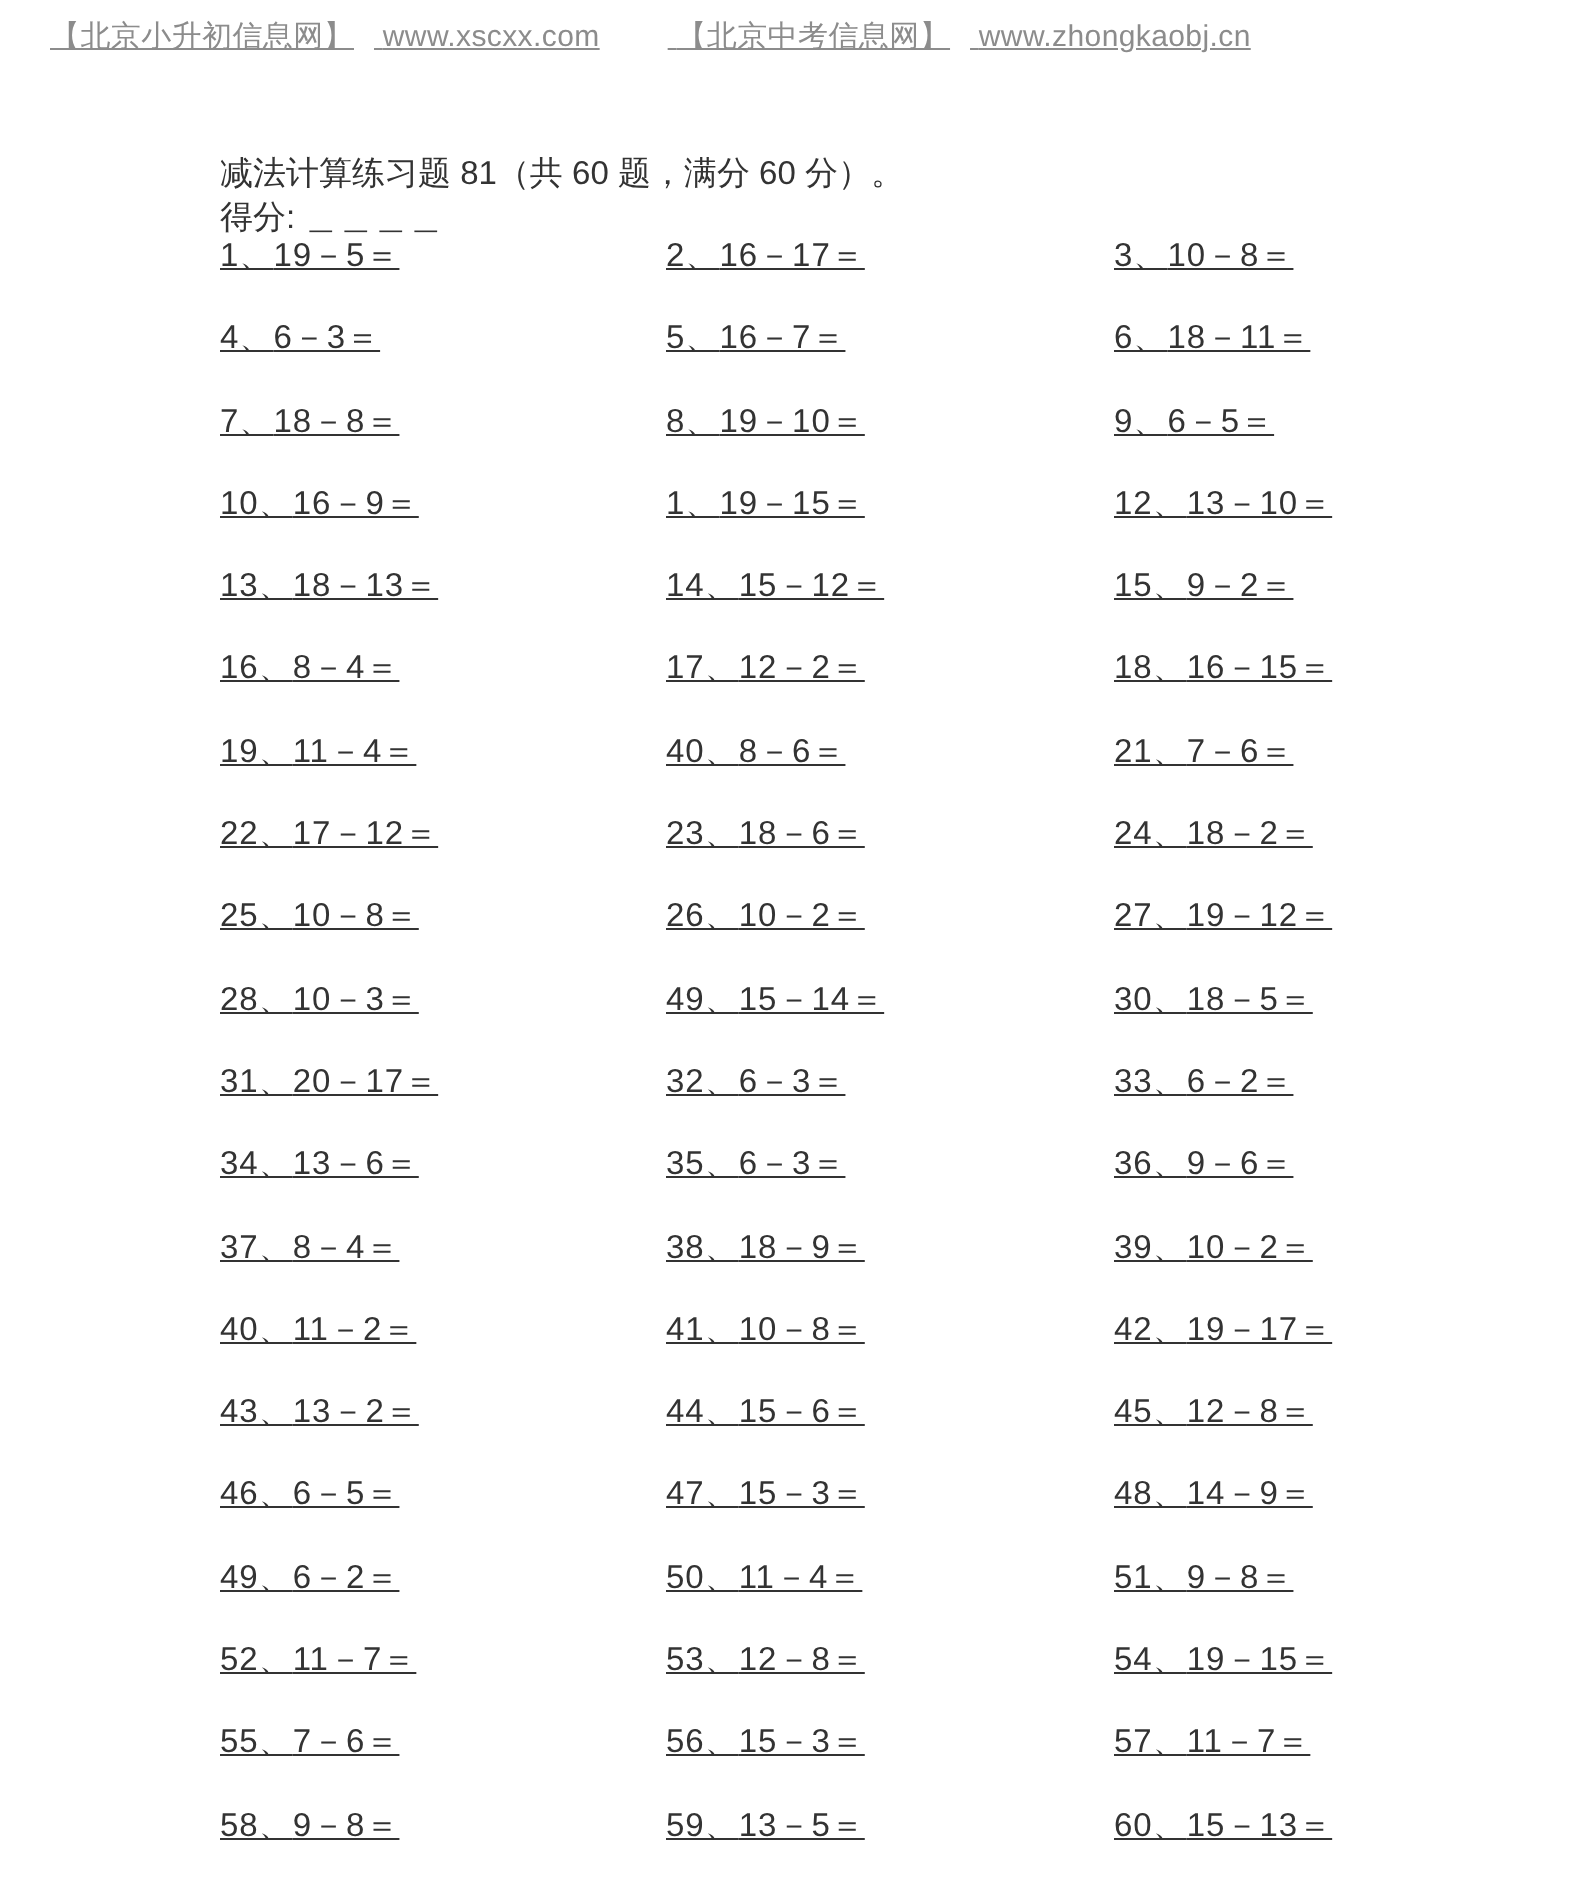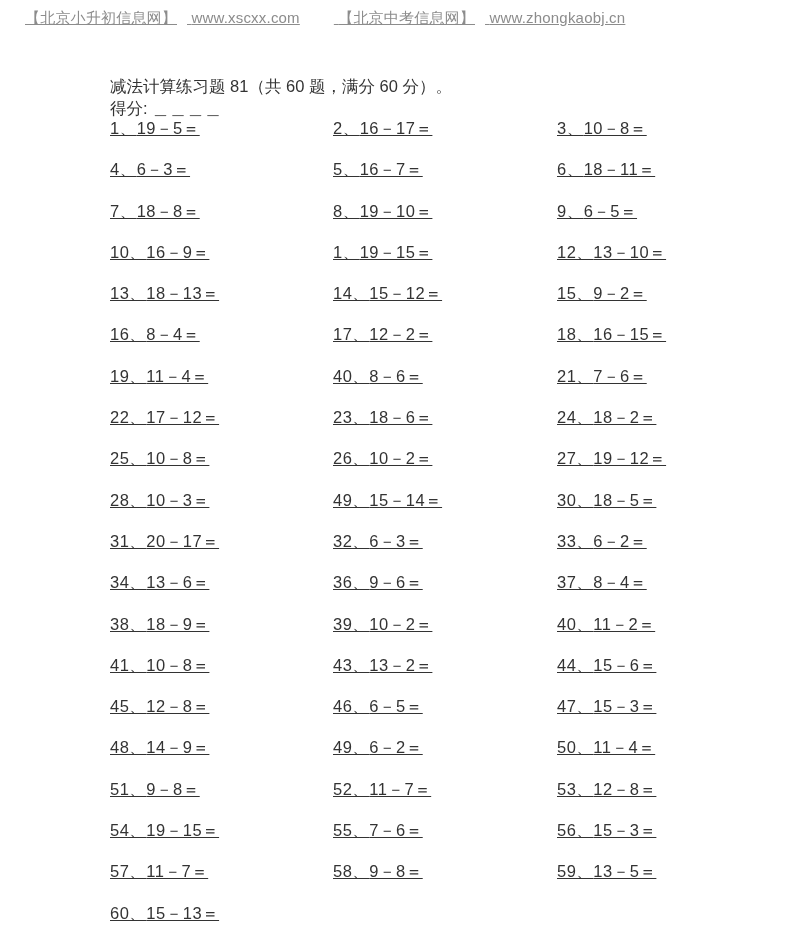--- a/index.html
+++ b/index.html
@@ -112,26 +112,28 @@
         <div class="problem"><span class="p-num">25、</span><span class="p-expr">10－8＝</span></div>
         <div class="problem"><span class="p-num">26、</span><span class="p-expr">10－2＝</span></div>
         <div class="problem"><span class="p-num">27、</span><span class="p-expr">19－12＝</span></div>
         <div class="problem"><span class="p-num">28、</span><span class="p-expr">10－3＝</span></div>
         <div class="problem"><span class="p-num">49、</span><span class="p-expr">15－14＝</span></div>
         <div class="problem"><span class="p-num">30、</span><span class="p-expr">18－5＝</span></div>
         <div class="problem"><span class="p-num">31、</span><span class="p-expr">20－17＝</span></div>
         <div class="problem"><span class="p-num">32、</span><span class="p-expr">6－3＝</span></div>
         <div class="problem"><span class="p-num">33、</span><span class="p-expr">6－2＝</span></div>
         <div class="problem"><span class="p-num">34、</span><span class="p-expr">13－6＝</span></div>
+        <div class="problem"><span class="p-num">35、</span><span class="p-expr">6－3＝</span></div>
         <div class="problem"><span class="p-num">36、</span><span class="p-expr">9－6＝</span></div>
         <div class="problem"><span class="p-num">37、</span><span class="p-expr">8－4＝</span></div>
         <div class="problem"><span class="p-num">38、</span><span class="p-expr">18－9＝</span></div>
         <div class="problem"><span class="p-num">39、</span><span class="p-expr">10－2＝</span></div>
         <div class="problem"><span class="p-num">40、</span><span class="p-expr">11－2＝</span></div>
         <div class="problem"><span class="p-num">41、</span><span class="p-expr">10－8＝</span></div>
+        <div class="problem"><span class="p-num">42、</span><span class="p-expr">19－17＝</span></div>
         <div class="problem"><span class="p-num">43、</span><span class="p-expr">13－2＝</span></div>
         <div class="problem"><span class="p-num">44、</span><span class="p-expr">15－6＝</span></div>
         <div class="problem"><span class="p-num">45、</span><span class="p-expr">12－8＝</span></div>
         <div class="problem"><span class="p-num">46、</span><span class="p-expr">6－5＝</span></div>
         <div class="problem"><span class="p-num">47、</span><span class="p-expr">15－3＝</span></div>
         <div class="problem"><span class="p-num">48、</span><span class="p-expr">14－9＝</span></div>
         <div class="problem"><span class="p-num">49、</span><span class="p-expr">6－2＝</span></div>
         <div class="problem"><span class="p-num">50、</span><span class="p-expr">11－4＝</span></div>
         <div class="problem"><span class="p-num">51、</span><span class="p-expr">9－8＝</span></div>
         <div class="problem"><span class="p-num">52、</span><span class="p-expr">11－7＝</span></div>

